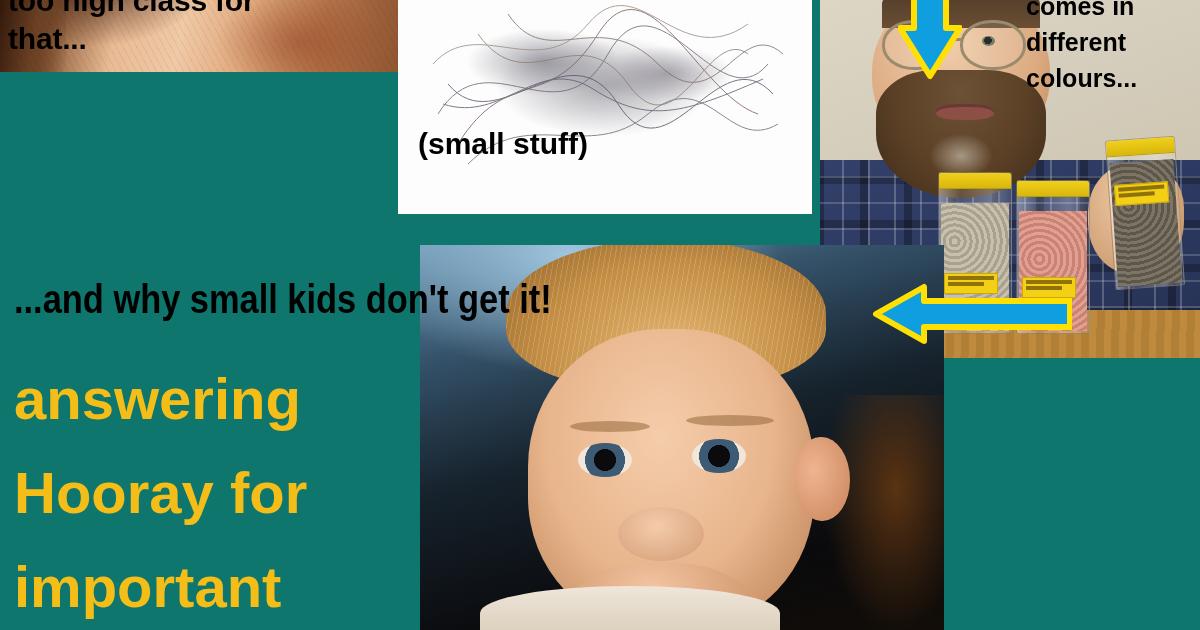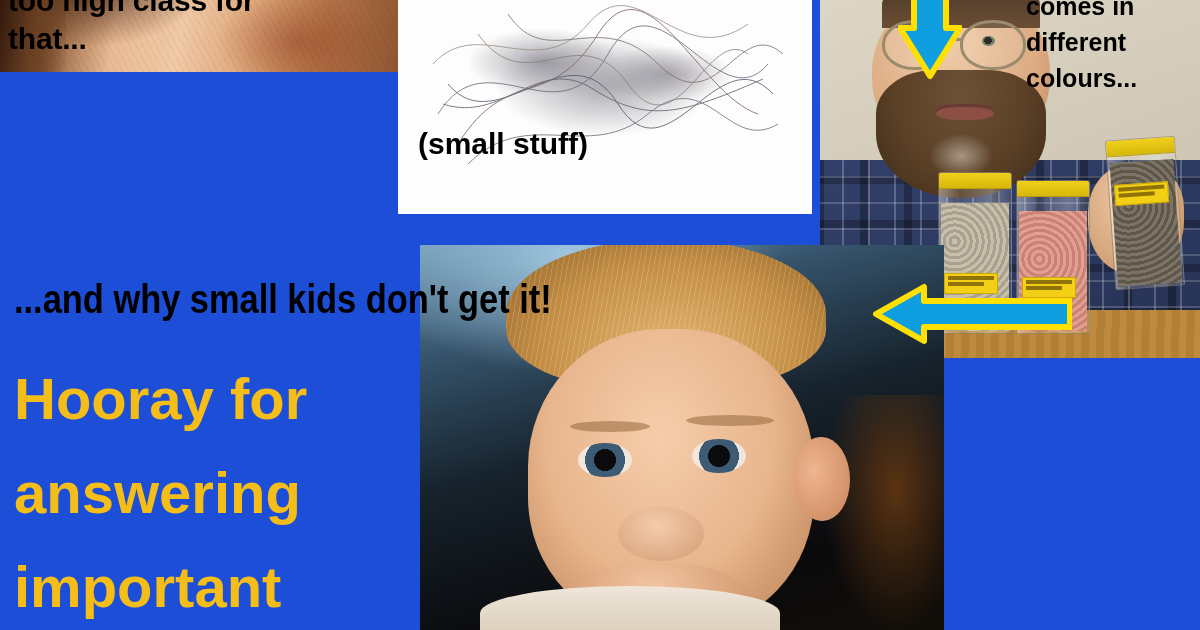--- a/index.html
+++ b/index.html
@@ -1,21 +1,21 @@
 <!DOCTYPE html>
 <html><head>
 <meta charset="utf-8">
 <style>
   html,body{margin:0;padding:0;}
   body{
     width:1200px;height:630px;overflow:hidden;position:relative;
     background:#6e91c5;
     font-family:"Liberation Sans",sans-serif;
   }
-  .stage{position:absolute;inset:0;background:#1d4ed8;overflow:hidden;}
+  .stage{position:absolute;inset:0;background:#0f766e;overflow:hidden;}
 
   
   .panel{position:absolute;overflow:hidden;}
 
   
   #photo-skin{left:0;top:-28px;width:400px;height:100px;
     background:
       radial-gradient(ellipse 120px 70px at 300px 70px, rgba(150,70,35,.55), rgba(150,70,35,0) 70%),
       radial-gradient(ellipse 160px 90px at 90px 10px, rgba(70,35,18,.85), rgba(70,35,18,0) 72%),
       linear-gradient(100deg,#3a1d0e 0%,#8a5a36 14%,#e9bb95 30%,#f0c9a6 46%,#dfa87c 62%,#b4744a 80%,#8d5530 100%);
@@ -219,22 +219,22 @@
     <div class="eye l"></div>
     <div class="eye r"></div>
     <div class="nose"></div>
     <div class="hand"></div>
     <div class="bib"></div>
   </div>
 
   <div class="cap-kids">...and why small kids don't get it!</div>
 
   <div class="bigtext">
+    <span>answering</span>
     <span>Hooray for</span>
-    <span>answering</span>
     <span>important</span>
   </div>
 
   <svg class="arrow" id="arrow-down" viewBox="0 0 64 110">
     <polygon points="16,2 48,2 48,58 62,58 32,106 2,58 16,58" fill="#0f9fe0" stroke="#ffe000" stroke-width="6" stroke-linejoin="round"></polygon>
   </svg>
 
   <svg class="arrow" id="arrow-left" viewBox="0 0 200 64">
     <polygon points="4,32 52,5 52,19 198,19 198,45 52,45 52,59" fill="#0f9fe0" stroke="#ffe000" stroke-width="6" stroke-linejoin="round"></polygon>
   </svg>

